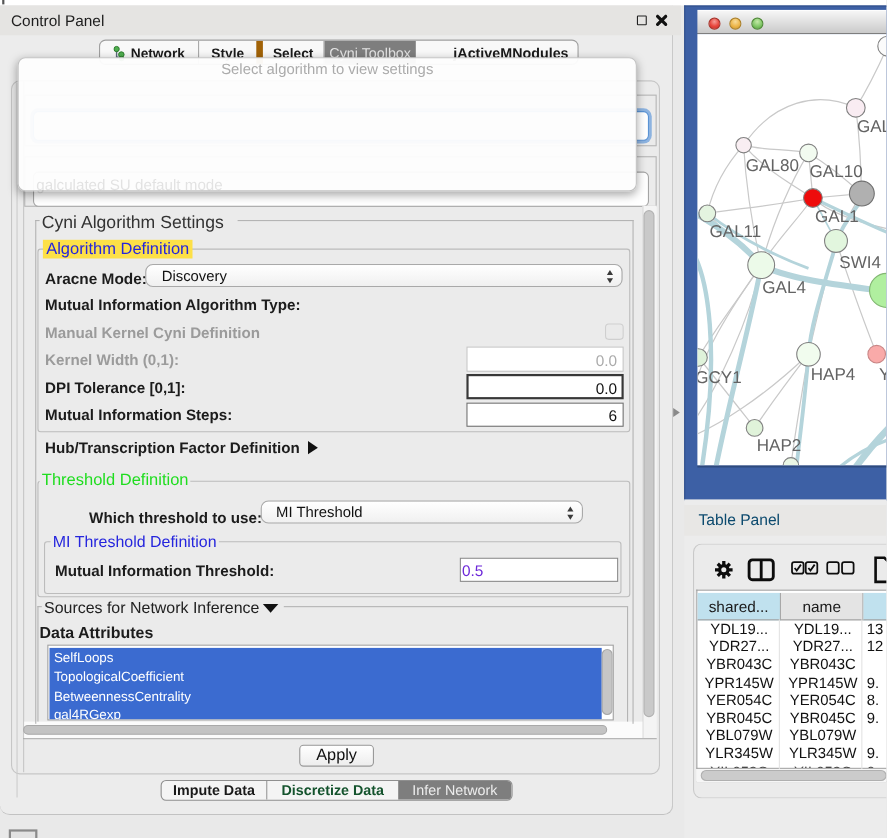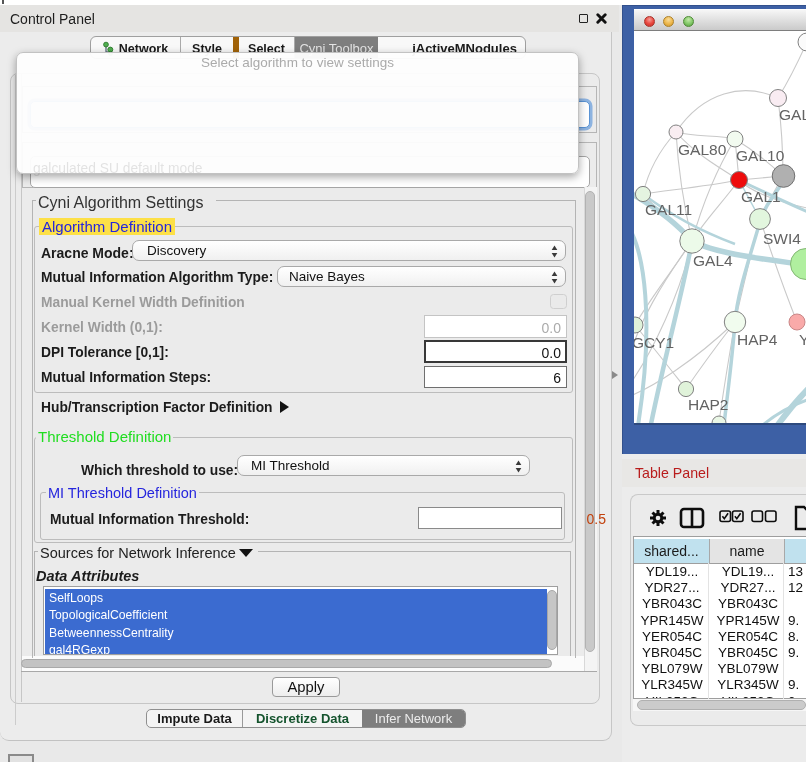--- a/index.html
+++ b/index.html
@@ -70,29 +70,22 @@
   <div class="abs b" style="left:41px;top:245px;font-size:14px;color:#1c1c1c;">Aracne Mode:</div>
   <div class="abs" style="left:132px;top:240px;width:434px;height:21px;background:linear-gradient(#ffffff,#f0f0f0);border:1px solid #a9a9a9;border-radius:7px;box-sizing:border-box;">
     <div style="position:absolute;left:14px;top:2px;font-size:13.5px;color:#111;">Discovery</div>
     <svg style="position:absolute;right:7px;top:4px;" width="7" height="13" viewBox="0 0 7 13">
         <path d="M3.5 0.5 L6.3 5 L0.7 5 Z" fill="#3a3a3a"></path>
         <path d="M3.5 12.5 L6.3 8 L0.7 8 Z" fill="#3a3a3a"></path>
       </svg>
   </div>
 
   <div class="abs b" style="left:41px;top:270px;font-size:13.8px;color:#1c1c1c;">Mutual Information Algorithm Type:</div>
-  <div class="abs" style="left:277px;top:266px;width:289px;height:21px;background:linear-gradient(#ffffff,#f0f0f0);border:1px solid #a9a9a9;border-radius:7px;box-sizing:border-box;">
-    <div style="position:absolute;left:11px;top:2px;font-size:13.5px;color:#111;">Naive Bayes</div>
-    <svg style="position:absolute;right:7px;top:4px;" width="7" height="13" viewBox="0 0 7 13">
-        <path d="M3.5 0.5 L6.3 5 L0.7 5 Z" fill="#3a3a3a"></path>
-        <path d="M3.5 12.5 L6.3 8 L0.7 8 Z" fill="#3a3a3a"></path>
-      </svg>
-  </div>
-
-  <div class="abs b" style="left:41px;top:295px;font-size:13.8px;color:#9b9b9b;">Manual Kernel Width Definition</div>
+
+  <div class="abs b" style="left:41px;top:295px;font-size:13.8px;color:#9b9b9b;">Manual Kernel Cyni Definition</div>
   <div class="abs" style="left:550px;top:294px;width:15px;height:13px;background:#eaeaea;border:1px solid #cfcfcf;border-radius:3.5px;"></div>
 
   <div class="abs b" style="left:41px;top:320px;font-size:13.8px;color:#9b9b9b;">Kernel Width (0,1):</div>
   <div class="abs" style="left:424px;top:315px;width:143px;height:23px;background:#ffffff;border:1px solid #c4c4c4;box-sizing:border-box;"></div>
   <div class="abs" style="left:424px;top:320px;width:137px;font-size:14px;color:#ababab;text-align:right;">0.0</div>
 
   <div class="abs b" style="left:41px;top:345px;font-size:13.8px;color:#1c1c1c;">DPI Tolerance [0,1]:</div>
   <div class="abs" style="left:424px;top:340px;width:143px;height:23px;background:#ffffff;border:2px solid #383838;box-sizing:border-box;"></div>
   <div class="abs" style="left:424px;top:345px;width:137px;font-size:14px;color:#111;text-align:right;">0.0</div>
 
@@ -113,30 +106,30 @@
         <path d="M3.5 0.5 L6.3 5 L0.7 5 Z" fill="#3a3a3a"></path>
         <path d="M3.5 12.5 L6.3 8 L0.7 8 Z" fill="#3a3a3a"></path>
       </svg>
   </div>
 
   <div class="abs" style="left:40px;top:492px;width:523px;height:46px;border:1px solid #bcbcbc;border-radius:3px;"></div>
   <div class="abs" style="left:46px;top:485px;background:#ebebeb;padding:0 2px;font-size:14.5px;color:#2525dd;">MI Threshold Definition</div>
 
   <div class="abs b" style="left:50px;top:512px;font-size:13.8px;color:#1c1c1c;">Mutual Information Threshold:</div>
   <div class="abs" style="left:418px;top:507px;width:144px;height:22px;background:#ffffff;border:1px solid #8a8a8a;box-sizing:border-box;"></div>
-  <div class="abs" style="left:420px;top:511px;width:138px;font-size:14px;color:#c2410c;text-align:right;padding-left:48px;">0.5</div>
+  <div class="abs" style="left:420px;top:511px;width:138px;font-size:14px;color:#6d28d9;">0.5</div>
 
   <div class="abs" style="left:34px;top:551px;width:4px;height:1px;background:#b4b4b4;"></div>
   <div class="abs" style="left:258px;top:551px;width:312px;height:1px;background:#b4b4b4;"></div>
   <div class="abs" style="left:34px;top:551px;width:1px;height:105px;background:#b4b4b4;"></div>
   <div class="abs" style="left:570px;top:551px;width:1px;height:105px;background:#b4b4b4;"></div>
   <div class="abs" style="left:40px;top:545px;font-size:14.5px;color:#222;">Sources for Network Inference</div>
   <div class="abs" style="left:239px;top:549px;width:0;height:0;border-top:8px solid #111;border-left:7px solid transparent;border-right:7px solid transparent;"></div>
 
-  <div class="abs b" style="left:36px;top:568px;font-size:14.5px;color:#1c1c1c;font-style:italic;">Data Attributes</div>
+  <div class="abs b" style="left:36px;top:568px;font-size:14.5px;color:#1c1c1c;">Data Attributes</div>
 
   <div class="abs" style="left:43px;top:586px;width:515px;height:69px;background:#ffffff;border:1px solid #9e9e9e;box-sizing:border-box;overflow:hidden;">
     <div style="position:absolute;left:1px;top:2px;width:502px;height:65px;background:#3b6bd0;"></div>
     <div style="position:absolute;left:5px;top:3px;font-size:12.2px;color:#fff;line-height:17.3px;">SelfLoops<br>TopologicalCoefficient<br>BetweennessCentrality<br>gal4RGexp</div>
     <div style="position:absolute;left:503px;top:3px;width:10px;height:60px;background:#c6c6c6;border:1px solid #a8a8a8;border-radius:5px;box-sizing:border-box;"></div>
   </div>
 
   <div class="abs" style="left:272px;top:677px;width:66px;height:18px;background:linear-gradient(#ffffff,#ededed);border:1px solid #9a9a9a;border-radius:4px;display:flex;align-items:center;justify-content:center;font-size:14.8px;color:#111;">Apply</div>
 
   <div class="abs" style="left:146px;top:709px;width:320px;height:19px;background:#f4f4f4;border:1px solid #8f8f8f;border-radius:5px;overflow:hidden;display:flex;box-sizing:border-box;">
@@ -225,21 +218,21 @@
         <text x="-1" y="316">GCY1</text>
         <text x="104" y="313">HAP4</text>
         <text x="166" y="313">Y</text>
         <text x="55" y="378">HAP2</text>
       </g>
     </svg>
   </div>
 
   <div class="abs" style="left:622px;top:454px;width:184px;height:308px;background:#ececec;"></div>
   <div class="abs" style="left:622px;top:459px;width:184px;height:28px;background:#e8e7e5;"></div>
-  <div class="abs" style="left:635px;top:465px;font-size:14.2px;color:#b91c1c;">Table Panel</div>
+  <div class="abs" style="left:635px;top:465px;font-size:14.2px;color:#0c4a6e;">Table Panel</div>
 
   <div class="abs" style="left:630px;top:494px;width:176px;height:230px;background:#ebebeb;border:1px solid #c9c9c9;border-radius:8px 0 0 8px;border-right:none;"></div>
 
   <svg class="abs" style="left:646px;top:506px;" width="24" height="24" viewBox="0 0 24 24">
     <g fill="#0d0d0d">
         <circle cx="12" cy="12" r="5.2"></circle>
     <g stroke="#0d0d0d" stroke-width="3">
       <path d="M12 4 L12 20 M4 12 L20 12 M6.5 6.5 L17.5 17.5 M17.5 6.5 L6.5 17.5"></path>
     </g>
     <circle cx="12" cy="12" r="2.3" fill="#ebebeb"></circle>

